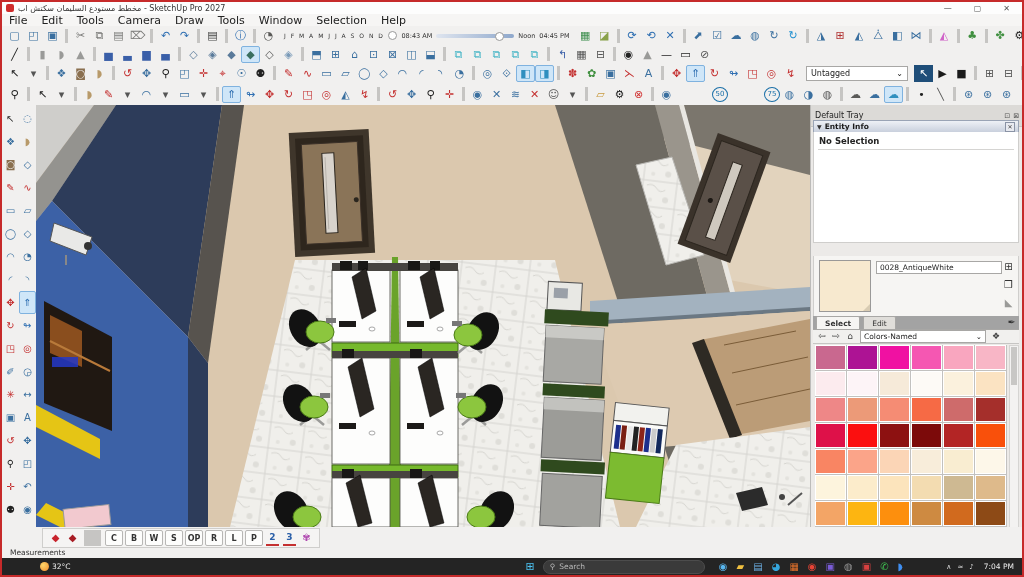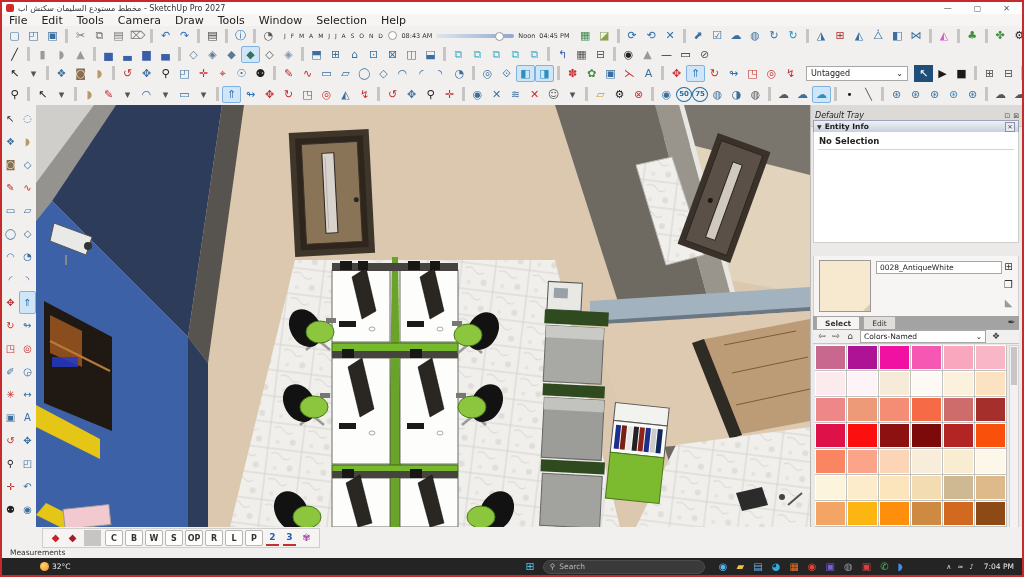--- a/index.html
+++ b/index.html
@@ -20,41 +20,41 @@
   .tb{left:2px;right:2px;background:#f1f0ef;display:flex;align-items:center;padding:0 3px;
     border-bottom:1px solid #dddcda;overflow:hidden;white-space:nowrap;}
   #tb1{top:26px;height:19px;}
   #tb2{top:45px;height:18px;}
   #tb3{top:63px;height:20px;}
   #tb4{top:83px;height:22px;border-bottom:1px solid #bcbbb9;}
   .tbl{display:flex;align-items:center;}
   .tbi{width:17px;height:15px;display:flex;align-items:center;justify-content:center;
     font-size:11px;line-height:1;color:#3a6f9f;flex:0 0 auto;border:1px solid transparent;}
   .tbi.active{background:#cfe6f8;border:1px solid #7fb2df;border-radius:2px;}
-  .tbi.txt{font-size:7px;font-weight:bold;width:14px;height:13px;border:1px solid currentColor;border-radius:50%;}
+  .tbi.txt{font-size:7px;font-weight:normal;width:14px;height:13px;border:1px solid currentColor;border-radius:50%;margin-left:36px;}
   .sep{width:1px;height:12px;background:#c6c5c3;margin:0 3px;flex:0 0 auto;}
   .gap{width:348px;flex:0 0 auto;}
   
   #shadowstrip{display:flex;align-items:center;gap:4px;margin:0 6px;color:#444;}
   .months{font-size:6px;letter-spacing:1.5px;color:#333;}
   .stime{font-size:6.5px;color:#333;}
   .track{width:78px;height:4px;border-radius:2px;background:linear-gradient(90deg,#dfe5ef,#8fa8cc);position:relative;display:inline-block;}
   .knob{width:7px;height:7px;background:#fff;border:1px solid #999;border-radius:50%;display:inline-block;}
   .track .knob{position:absolute;right:10px;top:-2px;}
   .tag-select{width:92px;height:13px;background:#fff;border:1px solid #a8a7a5;font-size:8px;color:#222;
     display:flex;align-items:center;padding:0 4px;justify-content:space-between;margin:0 6px;flex:0 0 auto;}
   
   #lefttools{left:2px;top:105px;width:34px;height:422px;background:#f1f0ef;border-right:1px solid #c6c5c3;
     display:grid;grid-template-columns:17px 17px;align-content:start;padding-top:2px;}
   #lefttools .tbi{width:15px;height:21px;font-size:10px;}
   
   #viewport{left:36px;top:105px;width:774px;height:422px;background:#dbc8ae;overflow:hidden;}
   
   #tray{left:810px;top:105px;width:212px;height:422px;background:#eceae8;border-left:1px solid #bcbbb9;font-size:8px;color:#222;}
-  #trayhead{left:0;top:0;right:0;height:13px;background:#dcdad7;display:flex;align-items:center;padding:4px 4px;border-bottom:1px solid #c6c5c3;font-style:italic;}
+  #trayhead{left:0;top:0;right:0;height:13px;background:#dcdad7;display:flex;align-items:center;padding:4px 4px;border-bottom:1px solid #c6c5c3;}
   #trayhead .hic{margin-left:auto;display:flex;gap:3px;color:#555;font-size:7px;}
   .sect-h{left:2px;right:4px;height:11px;background:linear-gradient(#eef1f6,#c9d0dd);border:1px solid #9aa4b5;
     display:flex;align-items:center;padding:0 3px;font-size:7.5px;font-weight:bold;color:#1a1a1a;}
   .sect-h .x{margin-left:auto;border:1px solid #8a93a5;background:#e8eaf0;width:8px;height:8px;line-height:8px;
     text-align:center;font-size:6px;color:#444;}
   .caret{font-size:6px;margin-right:3px;color:#333;}
   #ent-h{top:15px;}
   #ent-body{left:2px;top:27px;right:4px;height:110px;background:#fff;border:1px solid #cfcecc;border-top:none;}
   #no-sel{font-weight:bold;font-size:8.5px;margin:4px 0 3px 5px;}
   #ent-body hr{border:none;border-top:1px solid #d5d4d2;margin:0 4px;}

